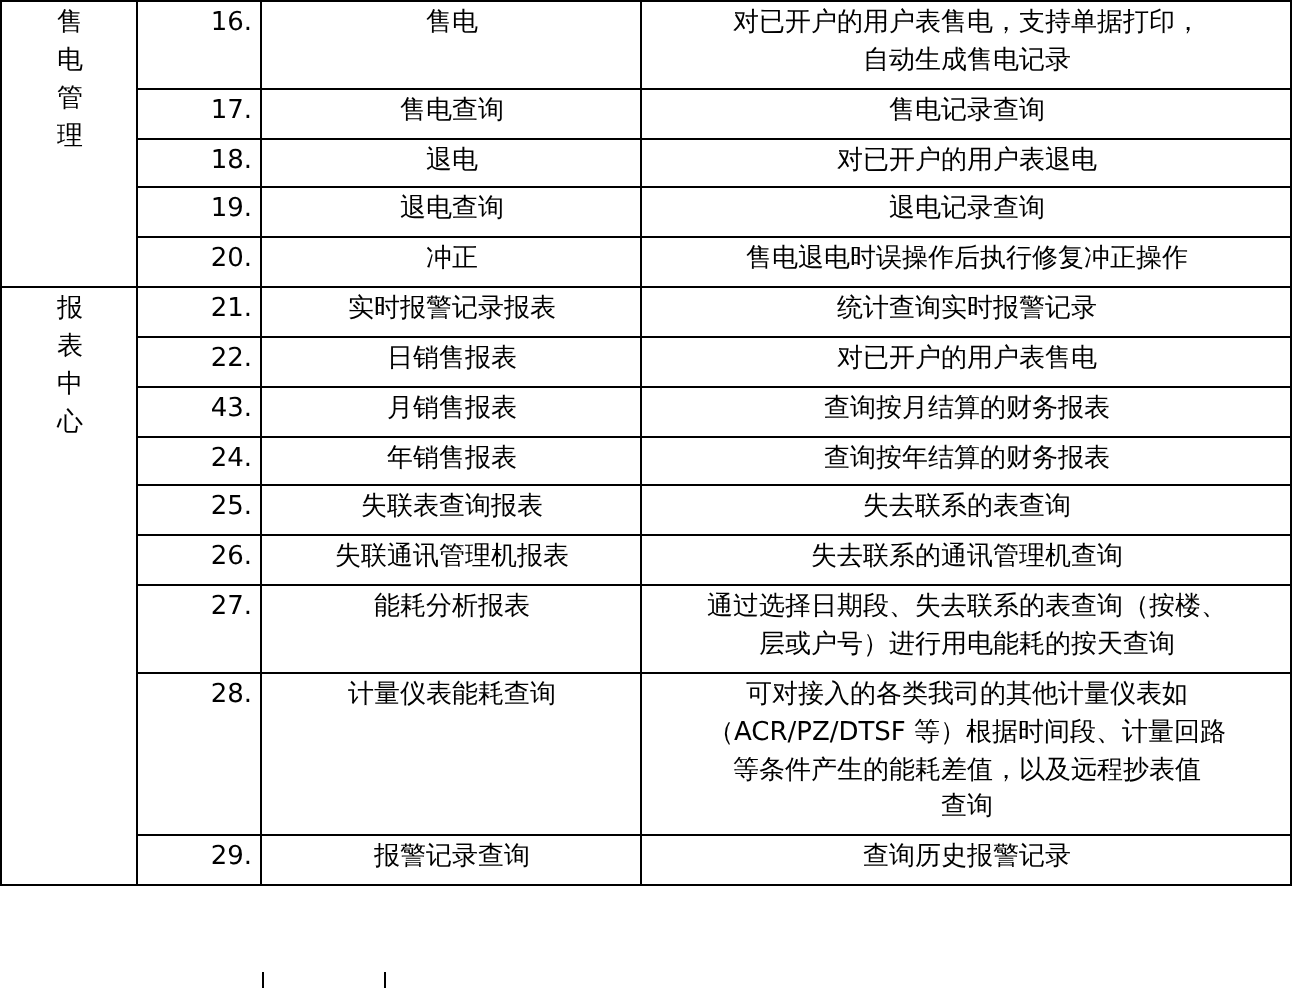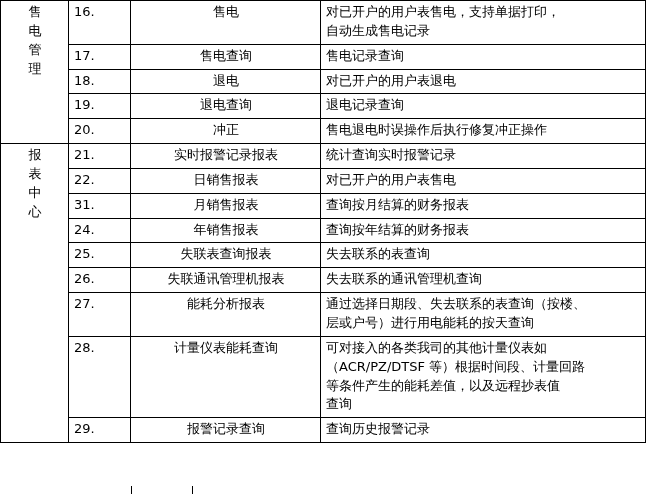--- a/index.html
+++ b/index.html
@@ -49,28 +49,28 @@
     font-size: 13px;
   }
   td.group-cell .vtext {
     display: block;
     width: 1em;
     margin: 0 auto;
     word-break: break-all;
     text-align: center;
   }
   td.num-cell {
-    text-align: left;
+    text-align: right;
   }
   td.name-cell {
     text-align: center;
     padding-left: 8px;
   }
   td.desc-cell {
-    text-align: left;
+    text-align: center;
     padding-left: 6px;
     margin-top: 17px;
   }
   td.desc-cell .line { display: block; }
   .bottom-strip {
     position: absolute;
     left: 0;
     bottom: 0;
     width: 646px;
     height: 8px;
@@ -150,21 +150,21 @@
         </td>
       </tr>
       <tr>
         <td class="num-cell">22.</td>
         <td class="name-cell">日销售报表</td>
         <td class="desc-cell">
           <span class="line">对已开户的用户表售电</span>
         </td>
       </tr>
       <tr>
-        <td class="num-cell">31.</td>
+        <td class="num-cell">43.</td>
         <td class="name-cell">月销售报表</td>
         <td class="desc-cell">
           <span class="line">查询按月结算的财务报表</span>
         </td>
       </tr>
       <tr>
         <td class="num-cell">24.</td>
         <td class="name-cell">年销售报表</td>
         <td class="desc-cell">
           <span class="line">查询按年结算的财务报表</span>

